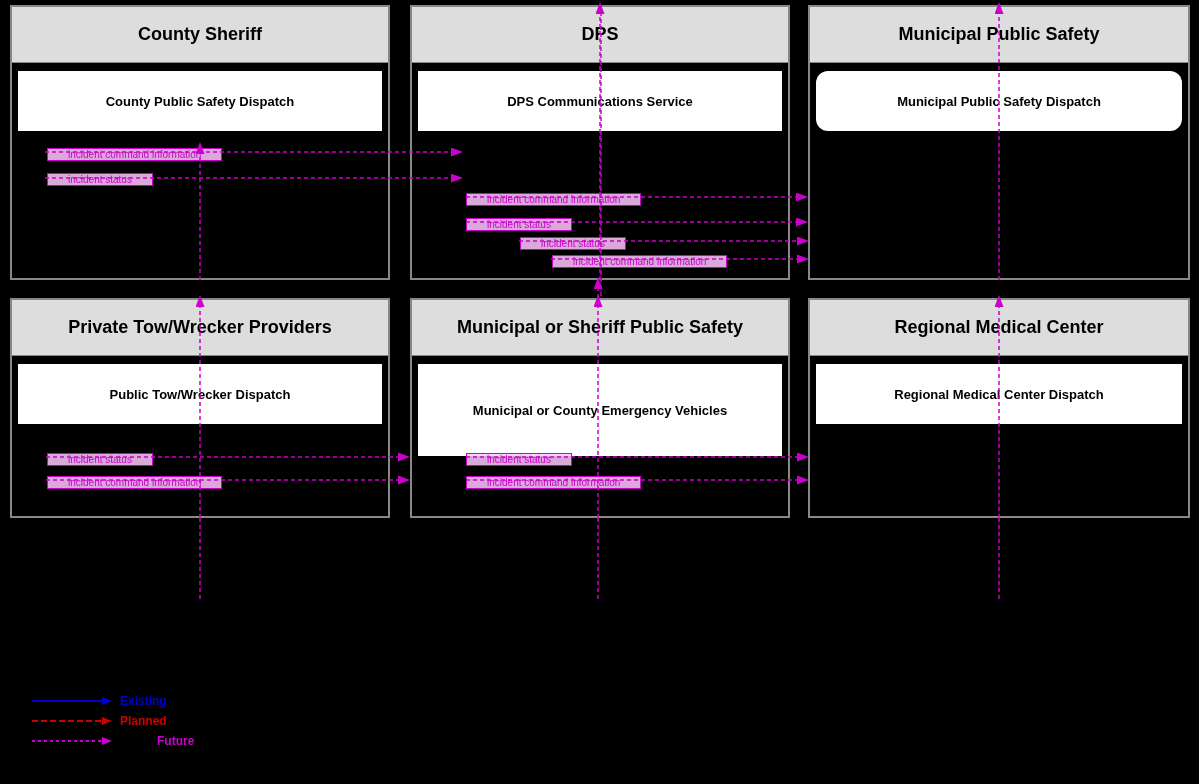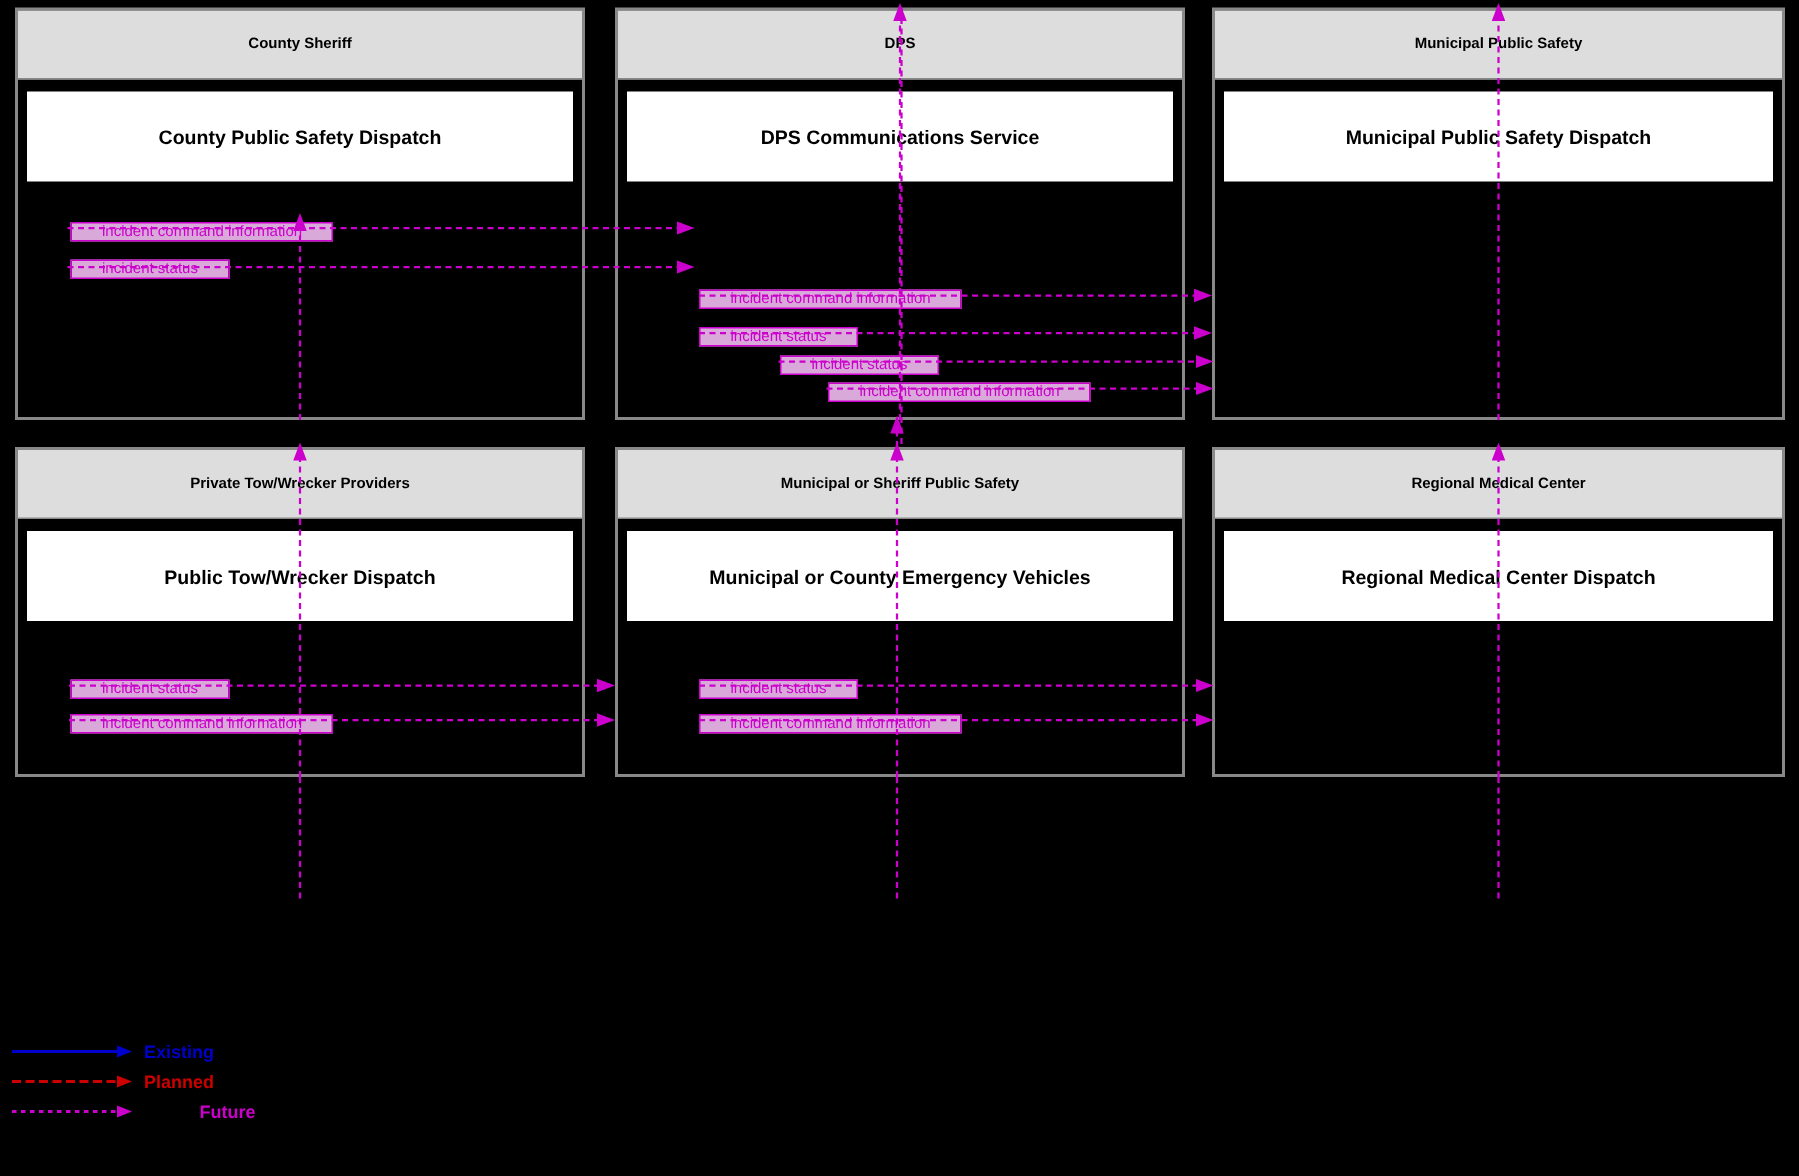--- a/index.html
+++ b/index.html
@@ -22,21 +22,21 @@
     .swimlane {
       position: absolute;
       border: 2px solid #888;
       background: #000;
     }
 
     .swimlane-header {
       background: #ddd;
       color: #000;
       font-weight: bold;
-      font-size: 10px;
+      font-size: 18px;
       text-align: center;
       padding: 17px 6px;
       border-bottom: 1px solid #888;
     }
 
     .swimlane-inner {
       background: #fff;
       margin: 6px;
       padding: 6px;
       font-size: 13px;
@@ -63,21 +63,21 @@
       left: 0;
       width: 1199px;
       height: 784px;
       pointer-events: none;
     }
 
     
     .legend {
       position: absolute;
       bottom: 30px;
-      left: 8px;
+      left: 32px;
     }
 
     .legend-item {
       display: flex;
       align-items: center;
       margin-bottom: 6px;
     }
 
     .legend-line {
       width: 80px;
@@ -102,31 +102,31 @@
     <div class="swimlane-inner" style="margin-top:8px;height:60px;display:flex;align-items:center;justify-content:center;">County Public Safety Dispatch</div>
   </div>
 
   <div class="swimlane" style="left:410px;top:5px;width:380px;height:275px;">
     <div class="swimlane-header">DPS</div>
     <div class="swimlane-inner" style="margin-top:8px;height:60px;display:flex;align-items:center;justify-content:center;">DPS Communications Service</div>
   </div>
 
   <div class="swimlane" style="left:808px;top:5px;width:382px;height:275px;">
     <div class="swimlane-header">Municipal Public Safety</div>
-    <div class="swimlane-inner" style="margin-top:8px;height:60px;display:flex;align-items:center;justify-content:center;">Municipal Public Safety Dispatch</div>
+    <div class="swimlane-inner" style="margin-top:8px;height:60px;display:flex;align-items:center;justify-content:center;border-radius:12px;">Municipal Public Safety Dispatch</div>
   </div>
 
   <div class="swimlane" style="left:10px;top:298px;width:380px;height:220px;">
     <div class="swimlane-header">Private Tow/Wrecker Providers</div>
     <div class="swimlane-inner" style="margin-top:8px;height:60px;display:flex;align-items:center;justify-content:center;">Public Tow/Wrecker Dispatch</div>
   </div>
 
   <div class="swimlane" style="left:410px;top:298px;width:380px;height:220px;">
     <div class="swimlane-header">Municipal or Sheriff Public Safety</div>
-    <div class="swimlane-inner" style="margin-top:8px;height:60px;display:flex;align-items:center;justify-content:center;">Municipal or County Emergency Vehicles</div>
+    <div class="swimlane-inner" style="margin-top:8px;height:92px;display:flex;align-items:center;justify-content:center;">Municipal or County Emergency Vehicles</div>
   </div>
 
   <div class="swimlane" style="left:808px;top:298px;width:382px;height:220px;">
     <div class="swimlane-header">Regional Medical Center</div>
     <div class="swimlane-inner" style="margin-top:8px;height:60px;display:flex;align-items:center;justify-content:center;">Regional Medical Center Dispatch</div>
   </div>
 
   <div class="arrow-label" style="left:47px;top:148px;">incident command information</div>
   <div class="arrow-label" style="left:47px;top:173px;">incident status</div>
   <div class="arrow-label" style="left:466px;top:193px;">incident command information</div>

